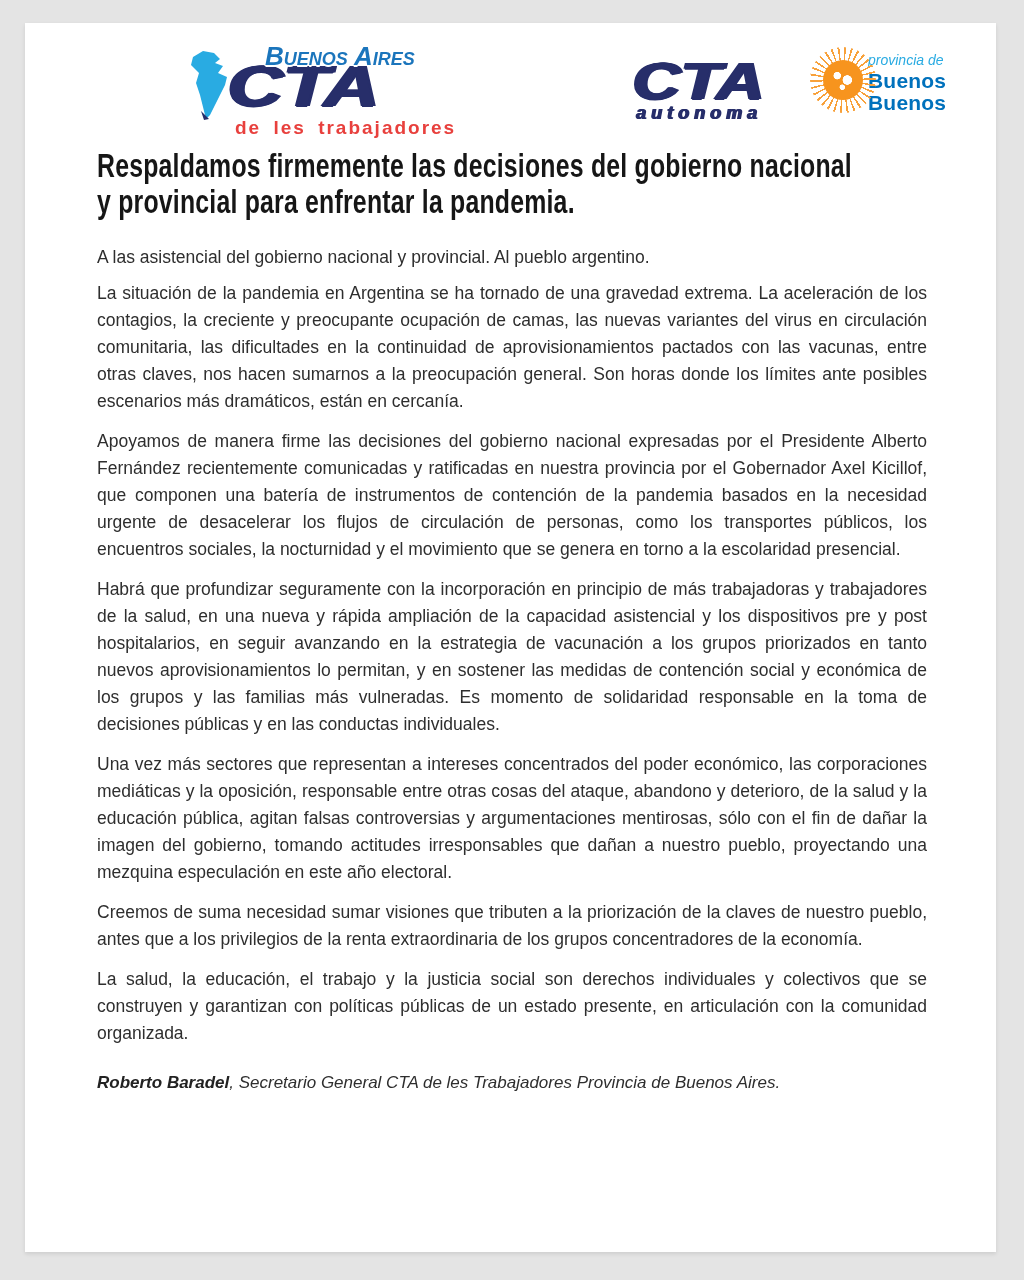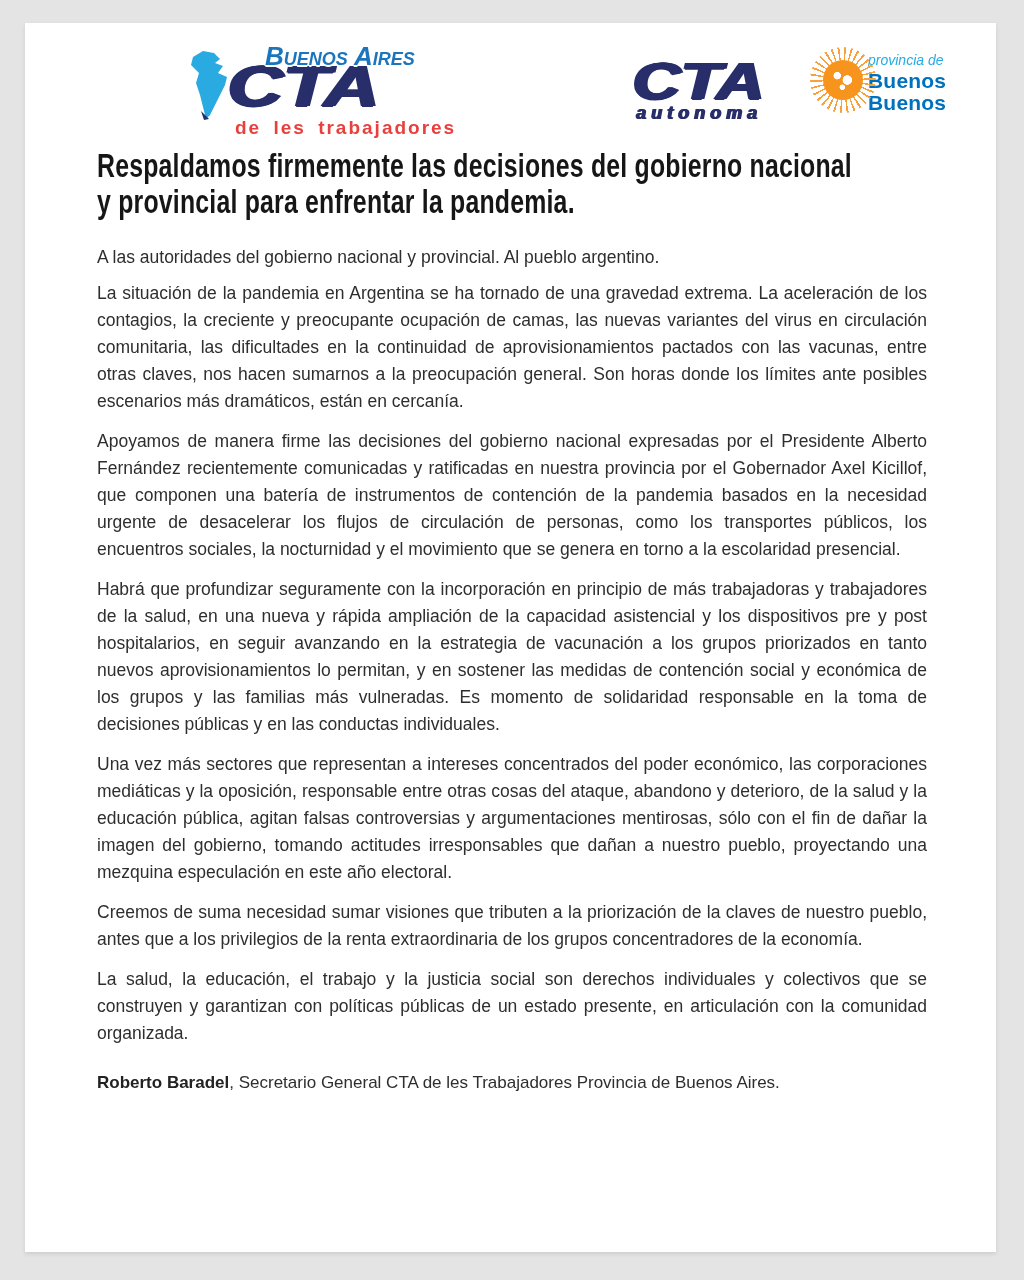--- a/index.html
+++ b/index.html
@@ -89,21 +89,21 @@
   
   .body-text p {
     margin:0 0 13px 0;
     font-size:17.5px; line-height:27px;
     color:#2e2e2e; text-align:justify;
   }
   .body-text p.salutation { text-align:left; margin-bottom:9px; }
 
   
   .signatures { margin-top:20px; }
-  .signature-line { margin:0; font-size:17px; line-height:31px; color:#2e2e2e; }
+  .signature-line { margin:0; font-size:17px; line-height:31px; color:#2e2e2e;font-style:italic; }
   .signature-line strong { color:#222; }
 </style>
 </head>
 <body>
 
 <div class="card">
 
   <header class="logo-header">
 
     <div class="logo-left">
@@ -131,21 +131,21 @@
     </div>
 
   </header>
 
   <h1 class="title">
     <span>Respaldamos firmemente las decisiones del gobierno nacional</span>
     <span>y provincial para enfrentar la pandemia.</span>
   </h1>
 
   <div class="body-text">
-    <p class="salutation">A las autoridades del gobierno nacional y provincial. Al pueblo argentino.</p>
+    <p class="salutation">A las asistencial del gobierno nacional y provincial. Al pueblo argentino.</p>
     <p>La situación de la pandemia en Argentina se ha tornado de una gravedad extrema. La aceleración de los contagios, la creciente y preocupante ocupación de camas, las nuevas variantes del virus en circulación comunitaria, las dificultades en la continuidad de aprovisionamientos pactados con las vacunas, entre otras claves, nos hacen sumarnos a la preocupación general. Son horas donde los límites ante posibles escenarios más dramáticos, están en cercanía.</p>
     <p>Apoyamos de manera firme las decisiones del gobierno nacional expresadas por el Presidente Alberto Fernández recientemente comunicadas y ratificadas en nuestra provincia por el Gobernador Axel Kicillof, que componen una batería de instrumentos de contención de la pandemia basados en la necesidad urgente de desacelerar los flujos de circulación de personas, como los transportes públicos, los encuentros sociales, la nocturnidad y el movimiento que se genera en torno a la escolaridad presencial.</p>
     <p>Habrá que profundizar seguramente con la incorporación en principio de más trabajadoras y trabajadores de la salud, en una nueva y rápida ampliación de la capacidad asistencial y los dispositivos pre y post hospitalarios, en seguir avanzando en la estrategia de vacunación a los grupos priorizados en tanto nuevos aprovisionamientos lo permitan, y en sostener las medidas de contención social y económica de los grupos y las familias más vulneradas. Es momento de solidaridad responsable en la toma de decisiones públicas y en las conductas individuales.</p>
     <p>Una vez más sectores que representan a intereses concentrados del poder económico, las corporaciones mediáticas y la oposición, responsable entre otras cosas del ataque, abandono y deterioro, de la salud y la educación pública, agitan falsas controversias y argumentaciones mentirosas, sólo con el fin de dañar la imagen del gobierno, tomando actitudes irresponsables que dañan a nuestro pueblo, proyectando una mezquina especulación en este año electoral.</p>
     <p>Creemos de suma necesidad sumar visiones que tributen a la priorización de la claves de nuestro pueblo, antes que a los privilegios de la renta extraordinaria de los grupos concentradores de la economía.</p>
     <p>La salud, la educación, el trabajo y la justicia social son derechos individuales y colectivos que se construyen y garantizan con políticas públicas de un estado presente, en articulación con la comunidad organizada.</p>
   </div>
 
   <div class="signatures">
     <p class="signature-line"><strong>Roberto Baradel</strong><span>, Secretario General CTA de les Trabajadores Provincia de Buenos Aires.</span></p>

